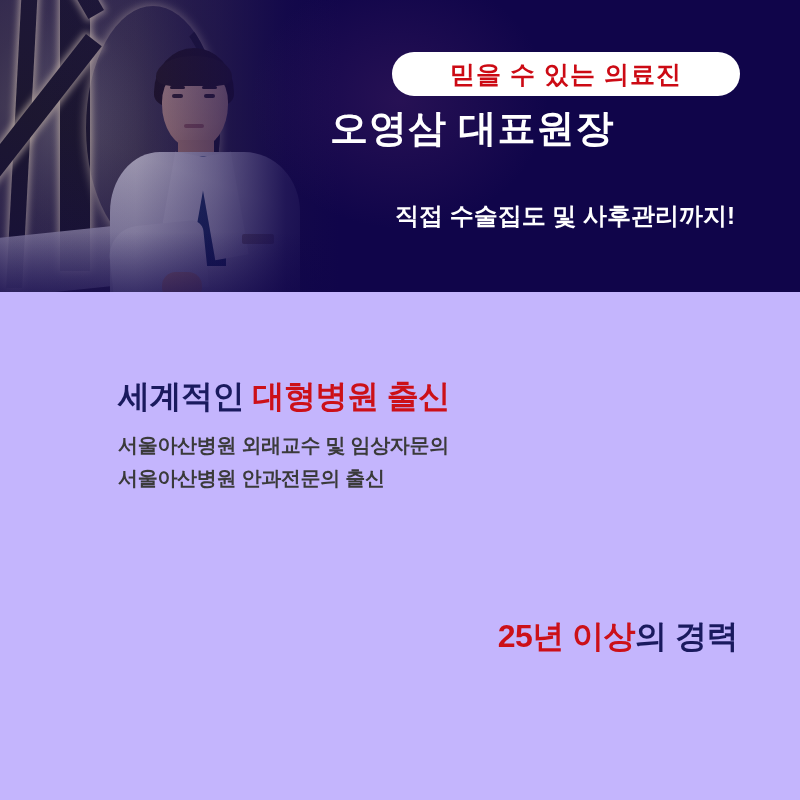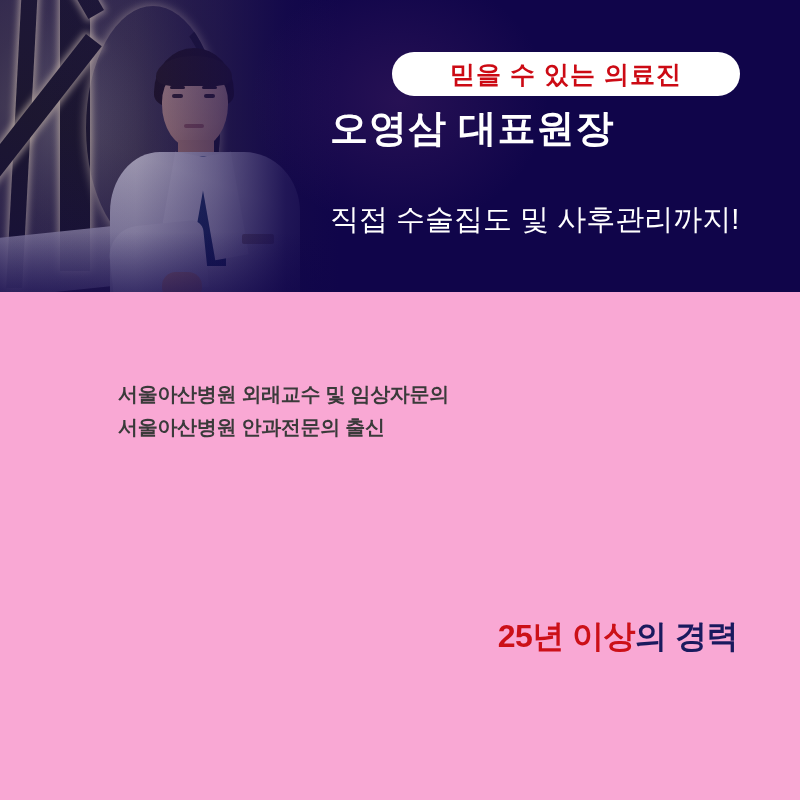--- a/index.html
+++ b/index.html
@@ -12,21 +12,21 @@
     height: 800px;
     background: #fcfcfc;
     font-family: "Liberation Sans", "DejaVu Sans", sans-serif;
     overflow: hidden;
   }
 
   .page {
     position: relative;
     width: 800px;
     height: 800px;
-    background: #f9a8d4;
+    background: #c4b5fd;
     overflow: hidden;
   }
 
   
   .hero {
     position: absolute;
     left: 0;
     top: 0;
     width: 800px;
     height: 292px;
@@ -219,23 +219,24 @@
     font-weight: bold;
     letter-spacing: 1px;
     line-height: 1.08;
     white-space: nowrap;
   }
   .hero-sub {
     position: absolute;
     left: 0;
     top: 200px;
     width: 470px;
+    text-align: center;
     color: #ffffff;
-    font-size: 29px;
-    font-weight: normal;
+    font-size: 24px;
+    font-weight: bold;
     letter-spacing: 0px;
     white-space: nowrap;
   }
 
   
   .content {
     position: absolute;
     left: 118px;
     top: 292px;
     width: 620px;
@@ -312,20 +313,21 @@
         <span class="badge-text">믿을 수 있는 의료진</span>
       </div>
       <div class="hero-title">오영삼 대표원장</div>
       <div class="hero-sub">직접 수술집도 및 사후관리까지!</div>
     </div>
   </div>
 
   <div class="content">
 
     <div class="section section-1">
+      <h2 class="sec-heading"><span class="hl-navy">세계적인 </span><span class="hl-red">대형병원 출신</span></h2>
       <div class="sec-line">서울아산병원 외래교수 및 임상자문의</div>
       <div class="sec-line">서울아산병원 안과전문의 출신</div>
     </div>
 
     <div class="section section-2">
       <h2 class="sec-heading"><span class="hl-red">25년 이상</span><span class="hl-navy">의 경력</span></h2>
     </div>
 
   </div>
 </div>

